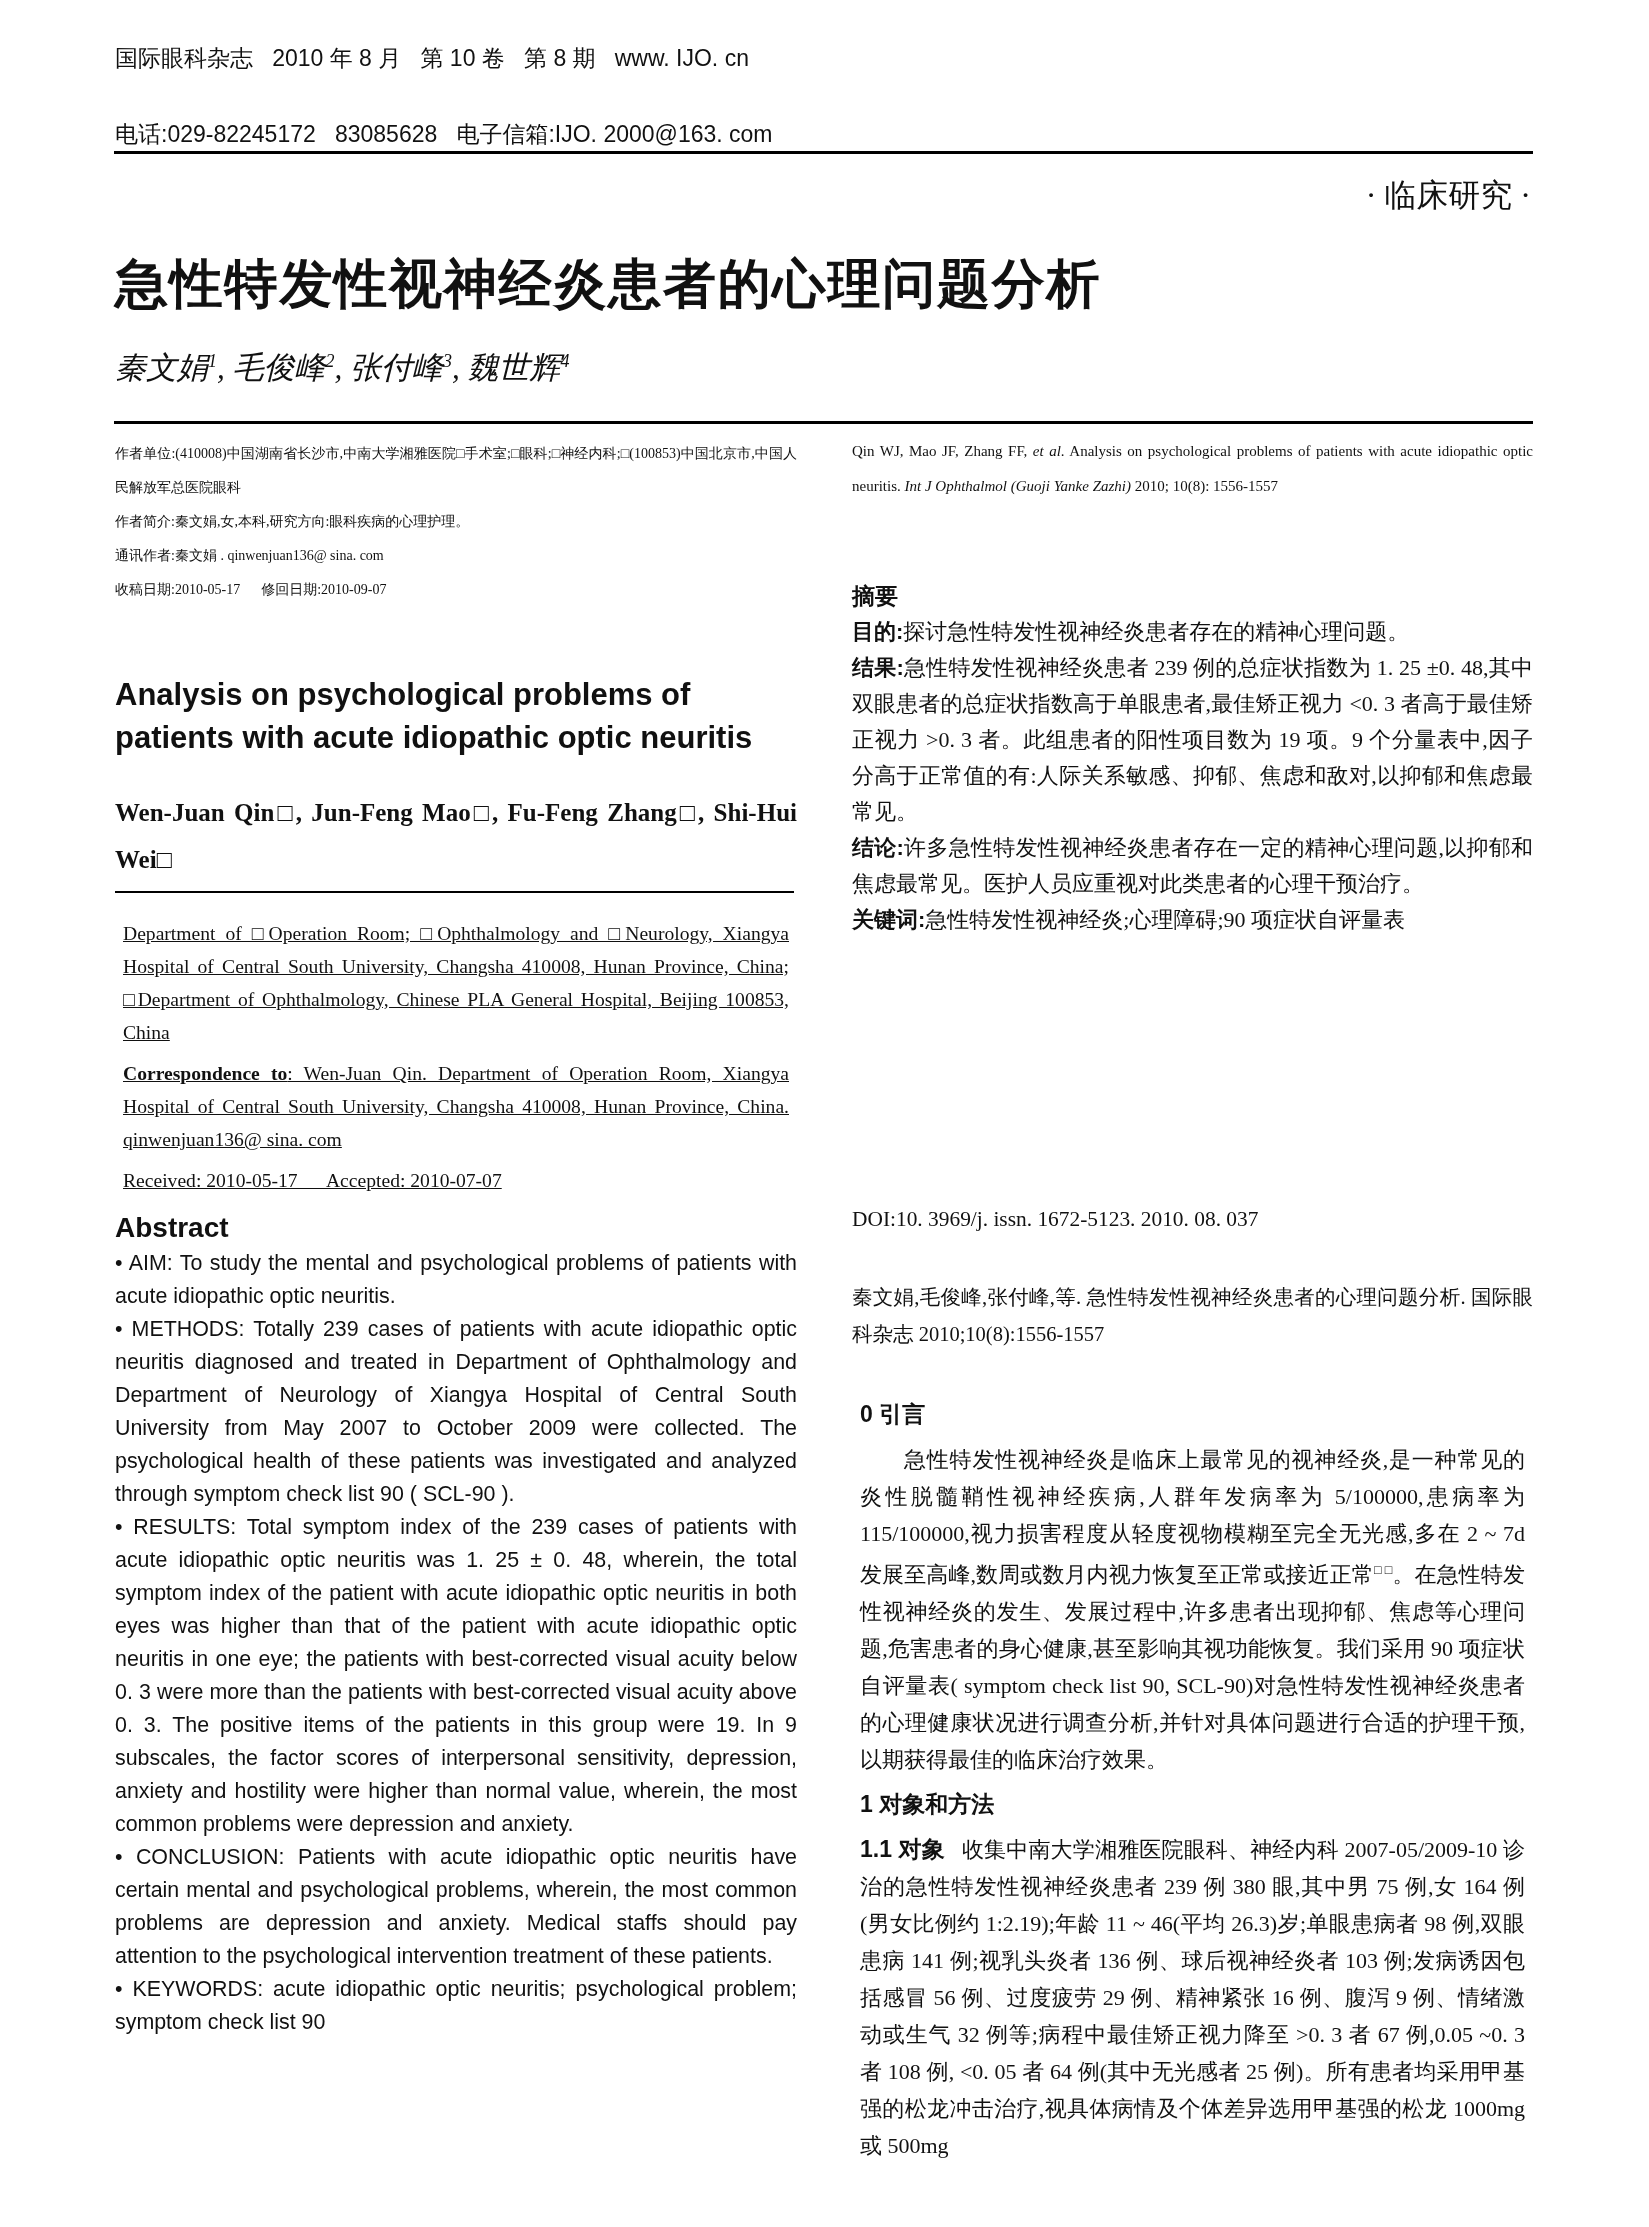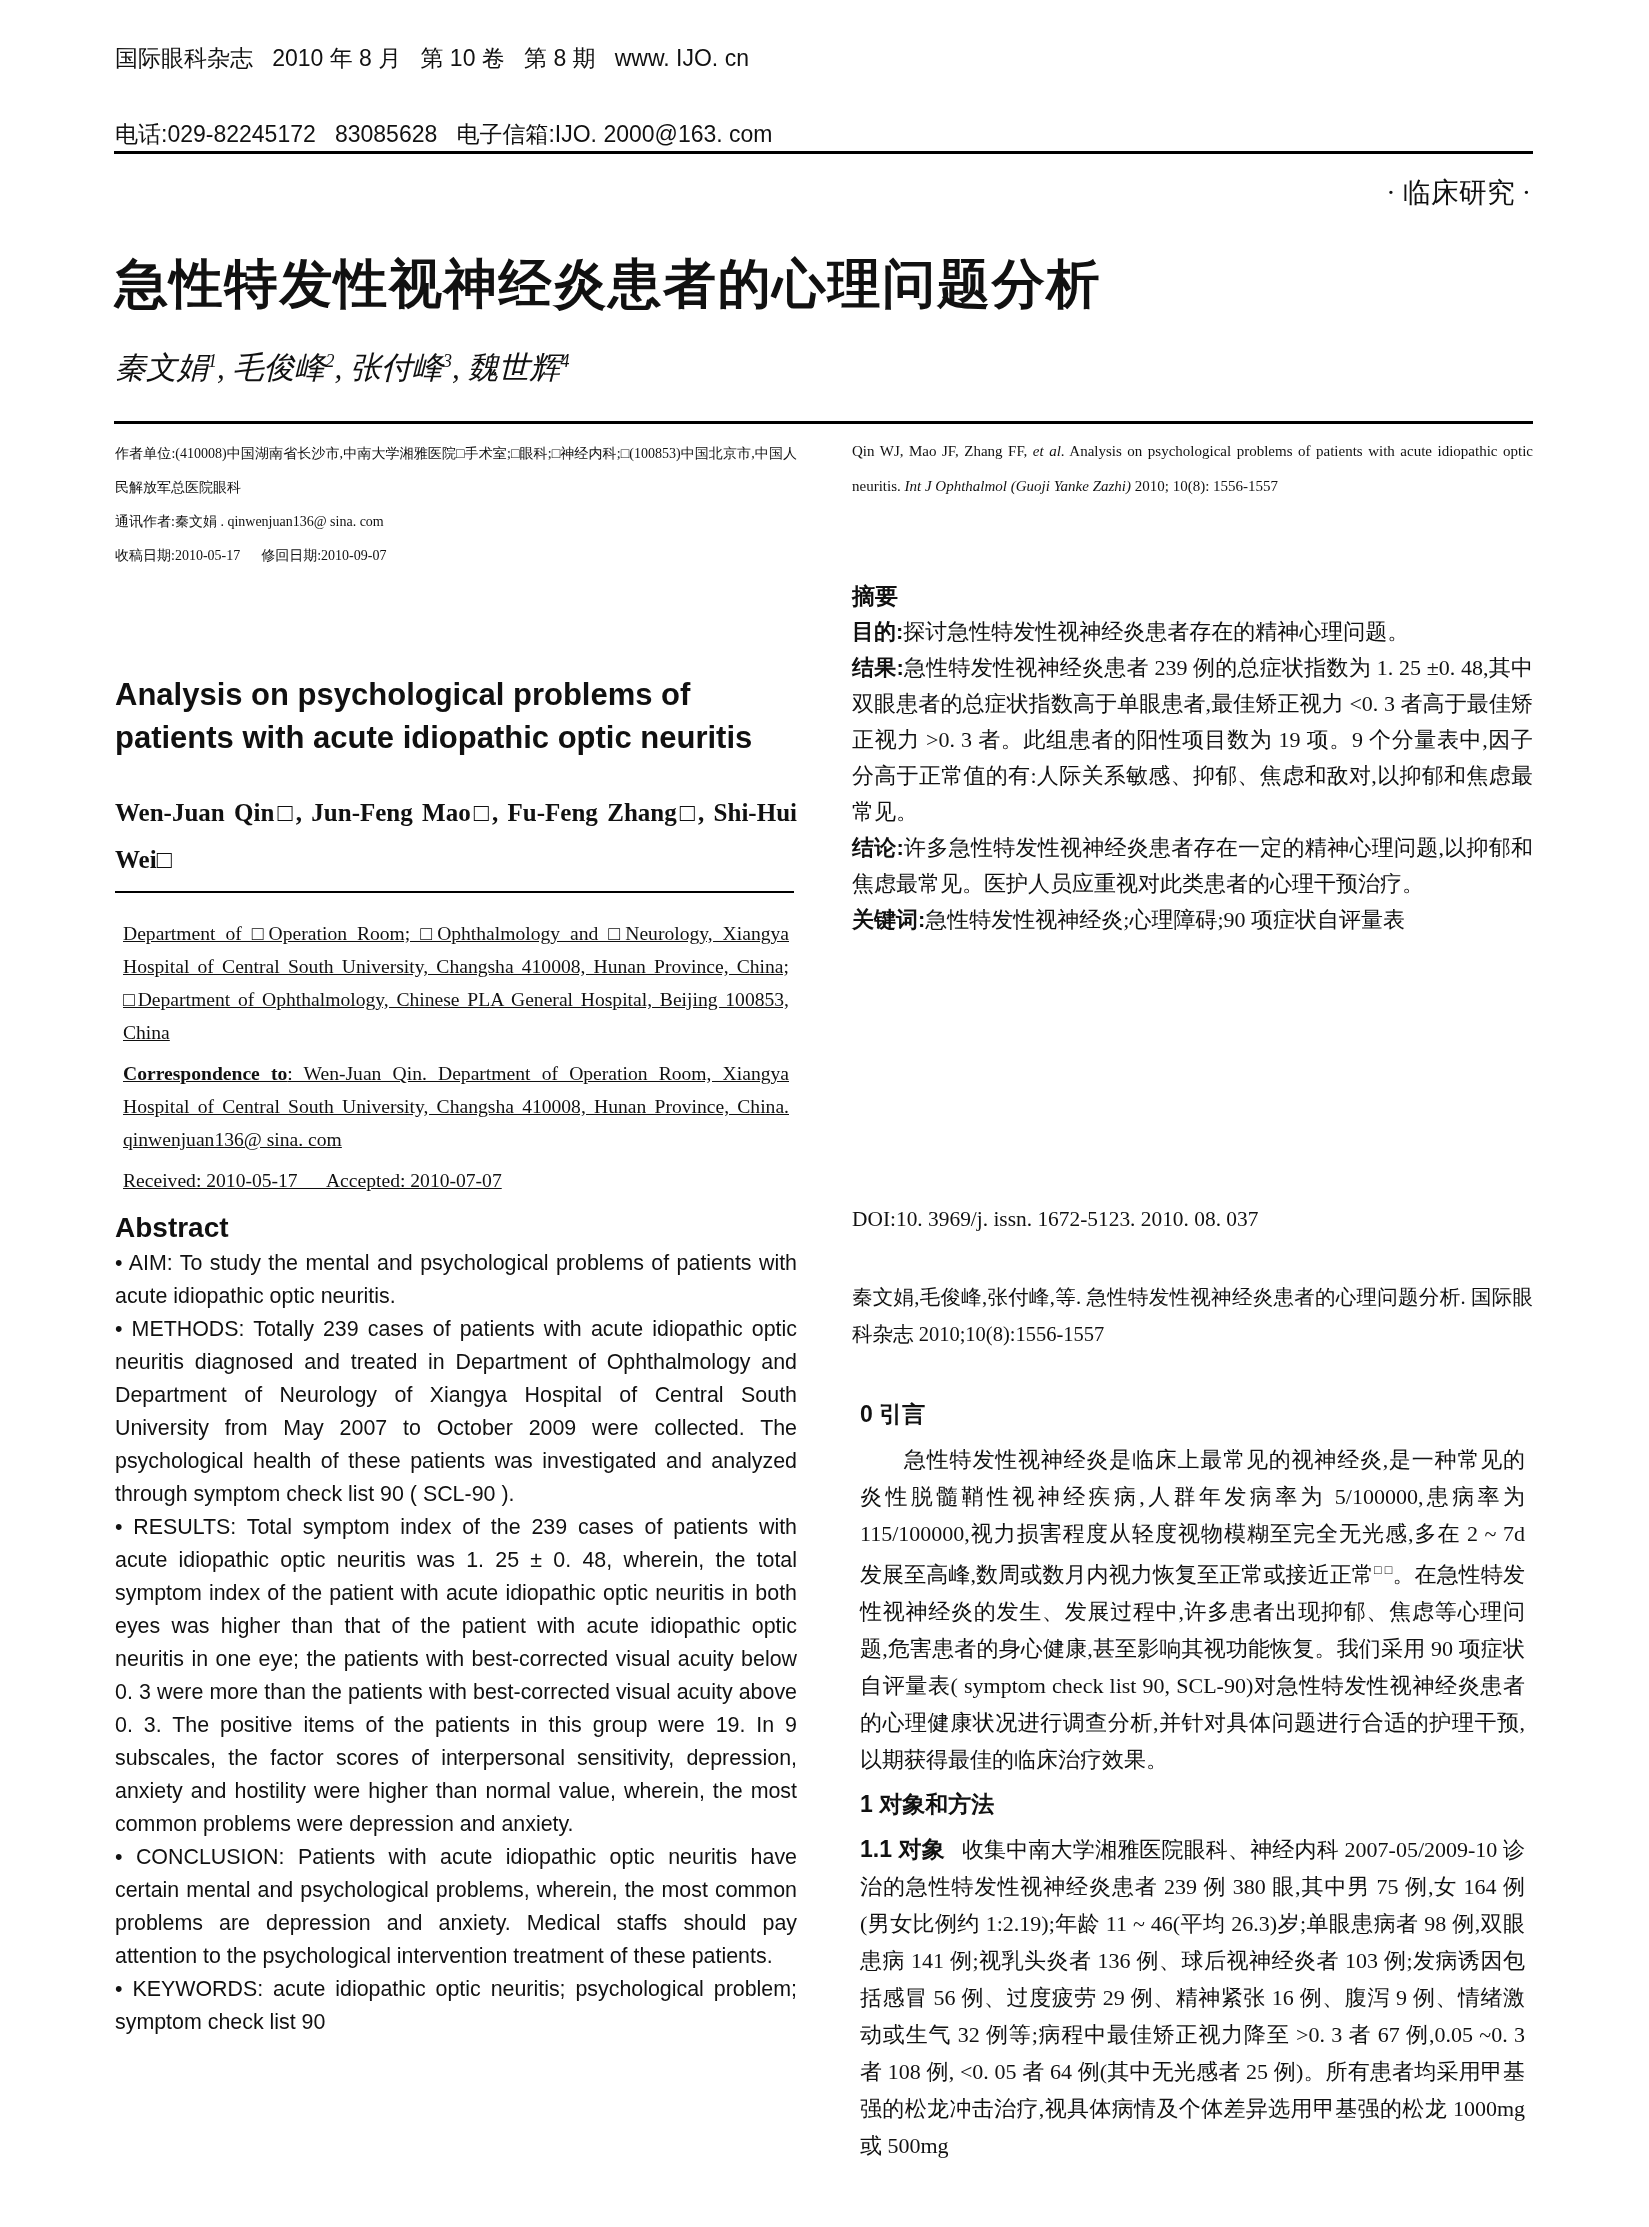--- a/index.html
+++ b/index.html
@@ -10,21 +10,21 @@
 
   
   #hdr1 { left: 115px; top: 42px; font-size: 23px; line-height: 31px; white-space: pre; }
   #hdr2 { left: 115px; top: 121px; font-size: 23px; line-height: 31px; white-space: pre; }
   #hdr2 { top: 119px; }
   #hdr1 { top: 43px; }
   .rule { position: absolute; left: 114px; width: 1419px; background: #000; }
   #rule1 { top: 151px; height: 3.1px; }
   #rule2 { top: 421px; height: 3.1px; }
 
-  #section-tag { right: 118px; top: 174px; font-size: 28px; }
+  #section-tag { right: 118px; top: 174px; font-size: 32px; }
   #zh-title { left: 115px; top: 249px; font-size: 53px; font-weight: bold; letter-spacing: 1.8px; }
   #zh-authors { left: 115px; top: 347px; font-size: 31px; font-style: italic; }
   #zh-authors sup { font-size: 18px; }
 
   
   .col-left { position: absolute; left: 115px; width: 682px; }
   .col-right { position: absolute; left: 852px; width: 681px; }
 
   .cn-meta { font-size: 14px; line-height: 34px; text-align: justify; }
   .cn-meta p { margin: 0; }
@@ -70,20 +70,21 @@
   <span>秦文娟</span><sup>1</sup>,
   <span>毛俊峰</span><sup>2</sup>,
   <span>张付峰</span><sup>3</sup>,
   <span>魏世辉</span><sup>4</sup>
 </div>
 
 <div id="rule2" class="rule"></div>
 
 <div class="col-left cn-meta serif" style="top: 437px;">
   <p>作者单位:(410008)中国湖南省长沙市,中南大学湘雅医院□手术室;□眼科;□神经内科;□(100853)中国北京市,中国人民解放军总医院眼科</p>
+  <p>作者简介:秦文娟,女,本科,研究方向:眼科疾病的心理护理。</p>
   <p>通讯作者:秦文娟 . qinwenjuan136@ sina. com</p>
   <p style="white-space: pre;">收稿日期:2010-05-17      修回日期:2010-09-07</p>
 </div>
 
 <h2 id="en-title" class="col-left sans" style="margin:0;">Analysis on psychological problems of patients with acute idiopathic optic neuritis</h2>
 
 <div id="en-authors" class="col-left serif">Wen-Juan Qin□, Jun-Feng Mao□, Fu-Feng Zhang□, Shi-Hui Wei□</div>
 
 <div id="en-rule"></div>
 

